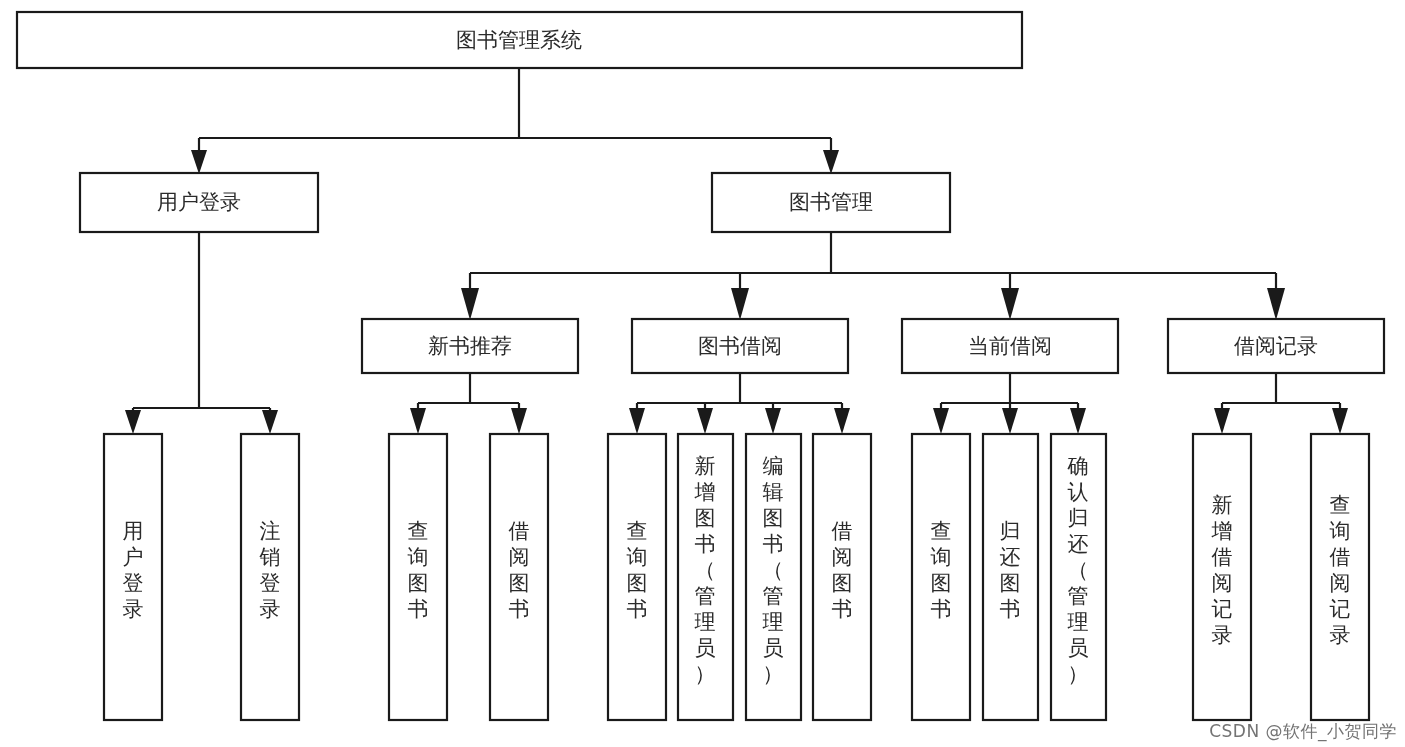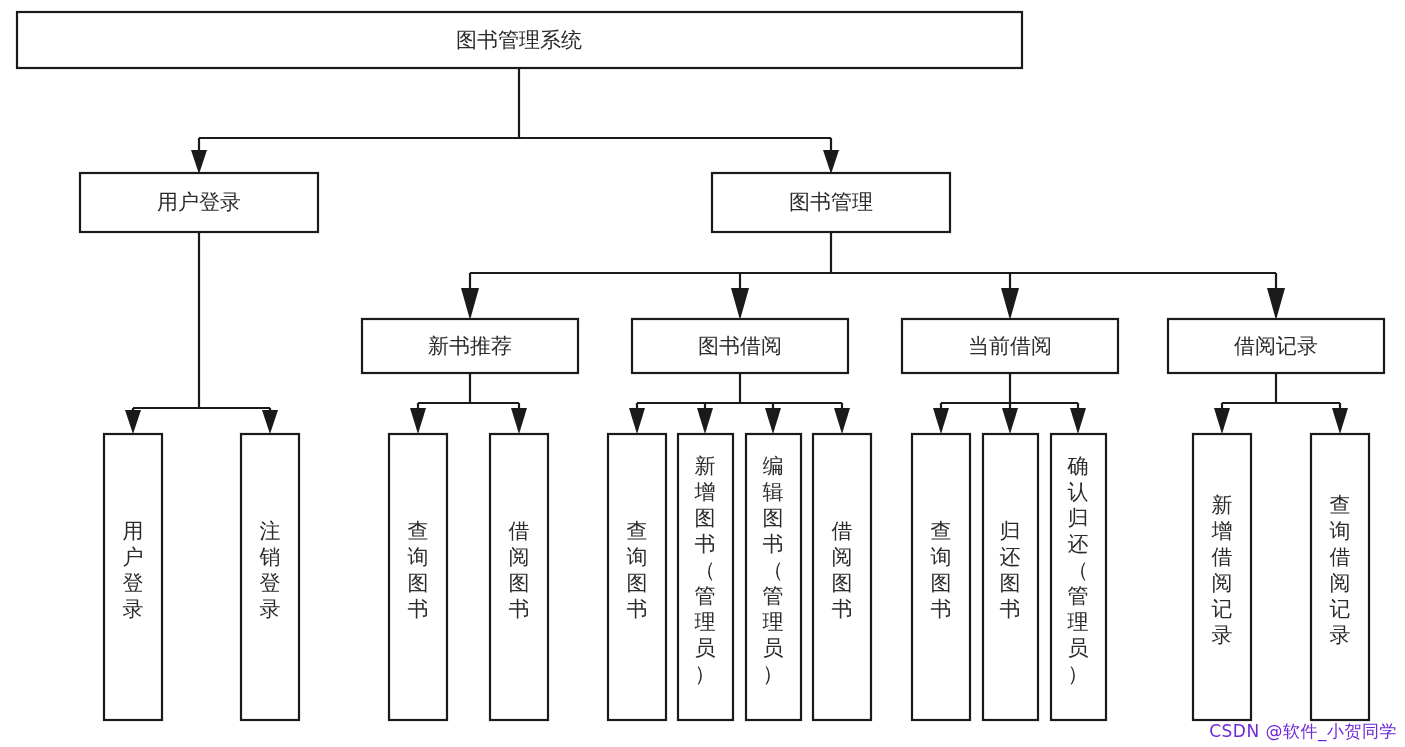--- a/index.html
+++ b/index.html
@@ -58,21 +58,21 @@
     fill: #2b2b2b;
     text-anchor: middle;
     white-space: pre;
   }
   .watermark {
     position: absolute;
     right: 8px;
     bottom: 4px;
     font-family: "DejaVu Sans", "Liberation Sans", sans-serif;
     font-size: 17px;
-    color: #6d28d9;
+    color: #737373;
     letter-spacing: 0.5px;
     user-select: none;
     pointer-events: none;
   }
 </style>
 </head>
 <body>
 
 <div id="diagram-root">
 

